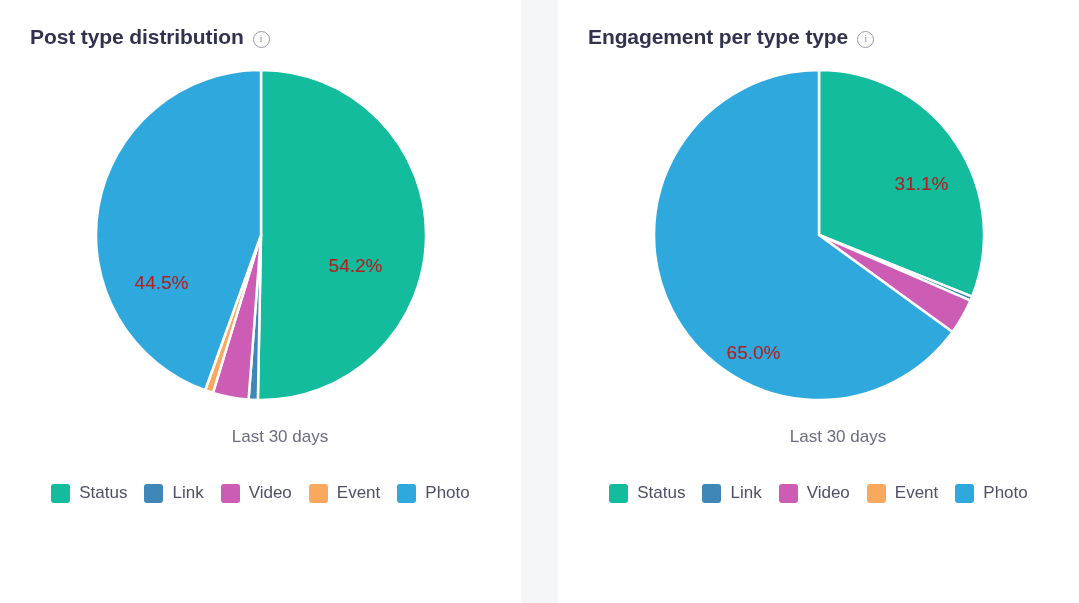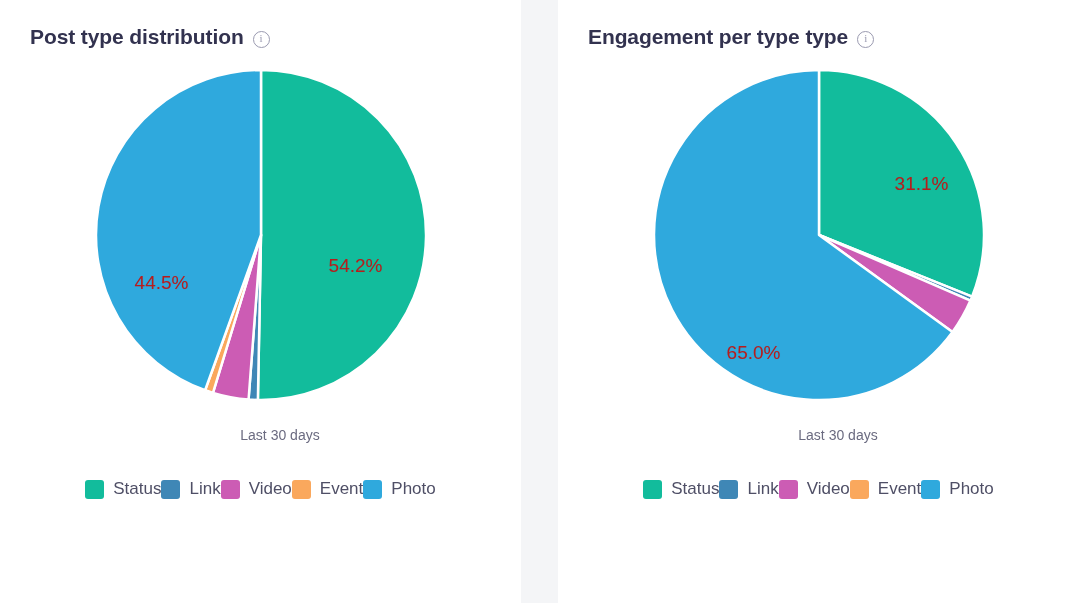--- a/index.html
+++ b/index.html
@@ -85,29 +85,30 @@
     font-weight: normal;
     white-space: nowrap;
     transform: translate(-50%, -50%);
     text-shadow: 0 0 1px rgba(0,0,0,0.08);
     pointer-events: none;
   }
 
   .subtitle {
     text-align: center;
     color: #6b6b80;
-    font-size: 14px;
+    font-size: 17px;
     margin-top: 6px;
     padding-left: 39px;
   }
 
   .legend {
     display: flex;
     align-items: flex-start;
     justify-content: center;
+    gap: 17px;
     margin-top: 36px;
     padding-bottom: 12px;
   }
   .legend-item {
     display: flex;
     align-items: center;
     gap: 9px;
     cursor: pointer;
   }
   .legend-swatch {

